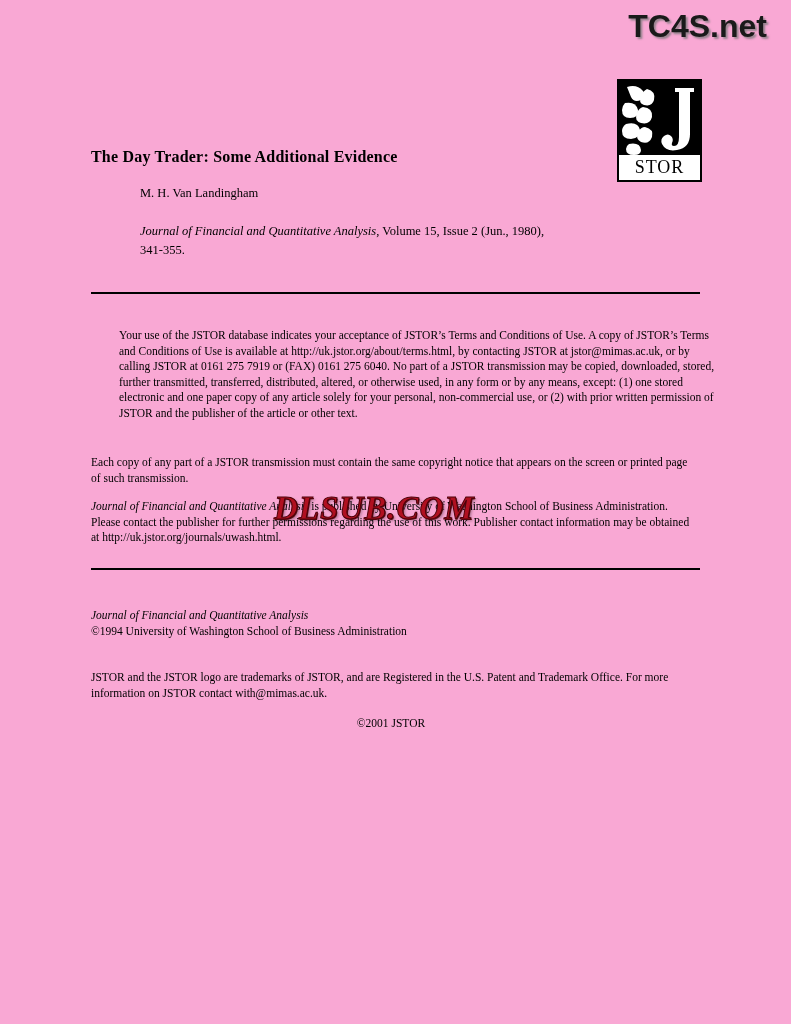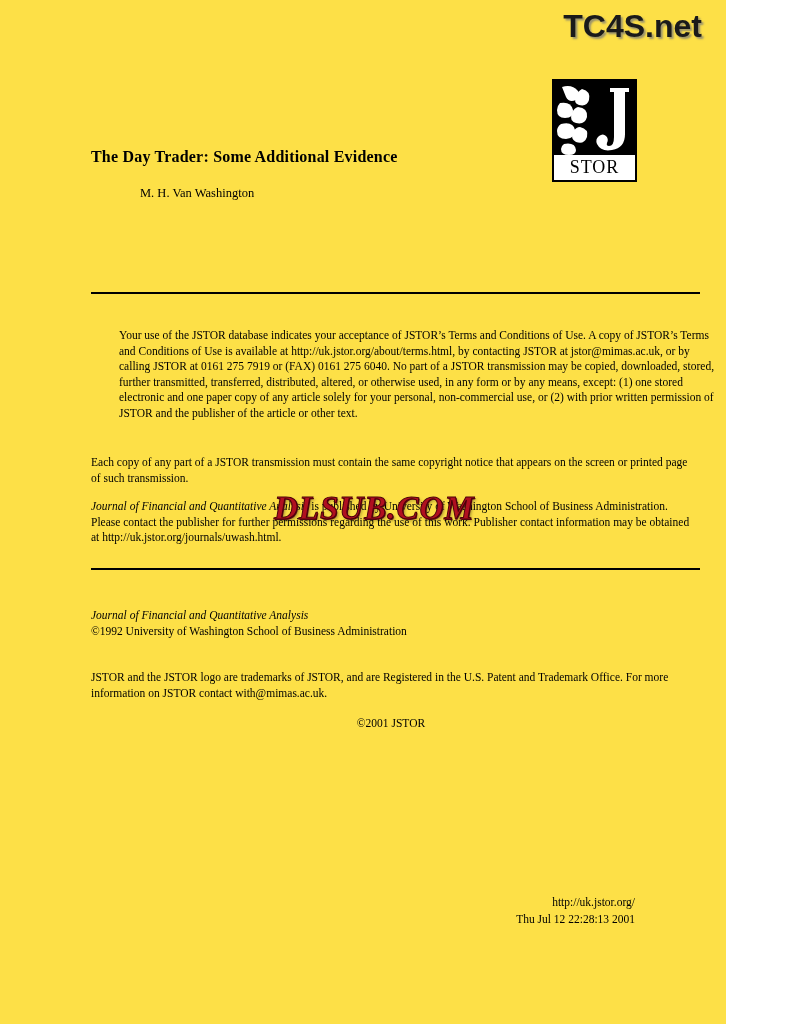--- a/index.html
+++ b/index.html
@@ -12,23 +12,23 @@
     height: 1024px;
     position: relative;
     font-family: "Liberation Serif", serif;
     color: #000000;
     overflow: hidden;
   }
 
   .page {
     position: absolute;
     left: 0; top: 0;
-    width: 726px;
+    width: 791px;
     height: 1024px;
-    background: #fde047;
+    background: #f9a8d4;
   }
 
   
   .wm-top {
     position: absolute;
     right: 24px;
     top: 8px;
     font-family: "Liberation Sans", sans-serif;
     font-weight: bold;
     font-size: 32px;
@@ -188,43 +188,43 @@
         </g>
         <g fill="#ffffff">
           <path d="M63 7 h12 v4 h-4 v42 q0 14 -13 16 q-11 2 -15 -6 q-2 -5 2 -8 q4 -3 7 0 q3 3 1 7 q-1 3 2 3 q5 0 5 -9 v-45 h-4 v-4 h7z"></path>
         </g>
       </svg>
     </div>
     <div class="word">STOR</div>
   </div>
 
   <div class="article-title">The Day Trader: Some Additional Evidence</div>
-  <div class="article-author">M. H. Van Washington</div>
-
+  <div class="article-author">M. H. Van Landingham</div>
+
+  <div class="article-source">
+    <em>Journal of Financial and Quantitative Analysis</em><span>, Volume 15, Issue 2 (Jun., 1980),</span><br>
+    <span>341-355.</span>
+  </div>
 
   <div class="rule rule-1"></div>
 
   <div class="para p-terms">Your use of the JSTOR database indicates your acceptance of JSTOR’s Terms and Conditions of Use.  A copy of JSTOR’s Terms and Conditions of Use is available at http://uk.jstor.org/about/terms.html,  by contacting JSTOR at jstor@mimas.ac.uk, or by calling JSTOR at 0161 275 7919 or (FAX) 0161 275 6040. No part of a JSTOR transmission may be copied, downloaded, stored, further transmitted, transferred, distributed, altered, or otherwise used, in any form or by any means, except: (1) one stored electronic and one paper copy of any article solely for your personal, non-commercial use, or (2) with prior written permission of JSTOR and the publisher of the article or other text.</div>
 
   <div class="para p-pub"><em>Journal of Financial and Quantitative Analysis</em><span> is published by University of Washington School of Business Administration.  Please contact the publisher for further permissions regarding the use of this work. Publisher contact information may be obtained at http://uk.jstor.org/journals/uwash.html.</span></div>
 
   <div class="para p-copy">Each copy of any part of a JSTOR transmission must contain the same copyright notice that appears on the screen or printed page of such transmission.</div>
 
   <div class="wm-center">DLSUB.COM</div>
 
   <div class="rule rule-2"></div>
 
   <div class="para p-journal">
     <em>Journal of Financial and Quantitative Analysis</em><br>
-    <span>©1992 University of Washington School of Business Administration</span>
+    <span>©1994 University of Washington School of Business Administration</span>
   </div>
 
   <div class="para p-trade">JSTOR and the JSTOR logo are trademarks of JSTOR, and are Registered in the U.S. Patent and Trademark Office. For more information on JSTOR contact with@mimas.ac.uk.</div>
 
   <div class="para p-jstor">©2001 JSTOR</div>
 
-  <div class="footer">
-    <div>http://uk.jstor.org/</div>
-    <div>Thu Jul 12 22:28:13 2001</div>
-  </div>
 
 
 </div>
 
 </body></html>

